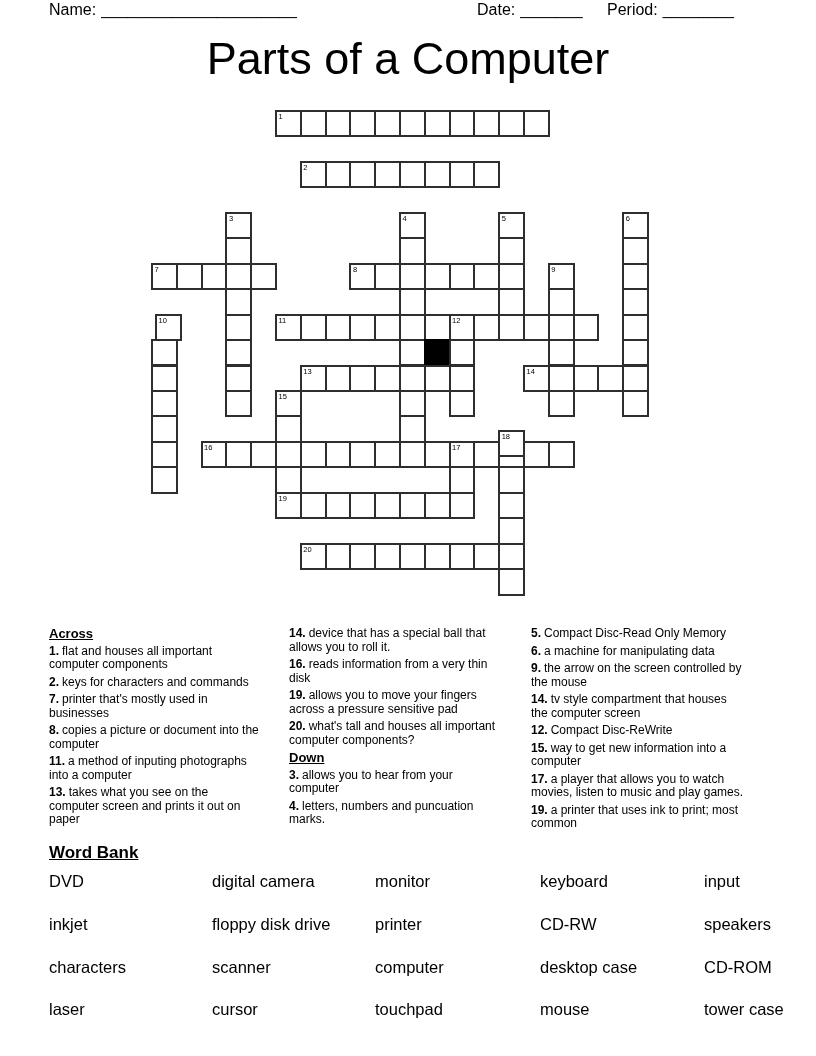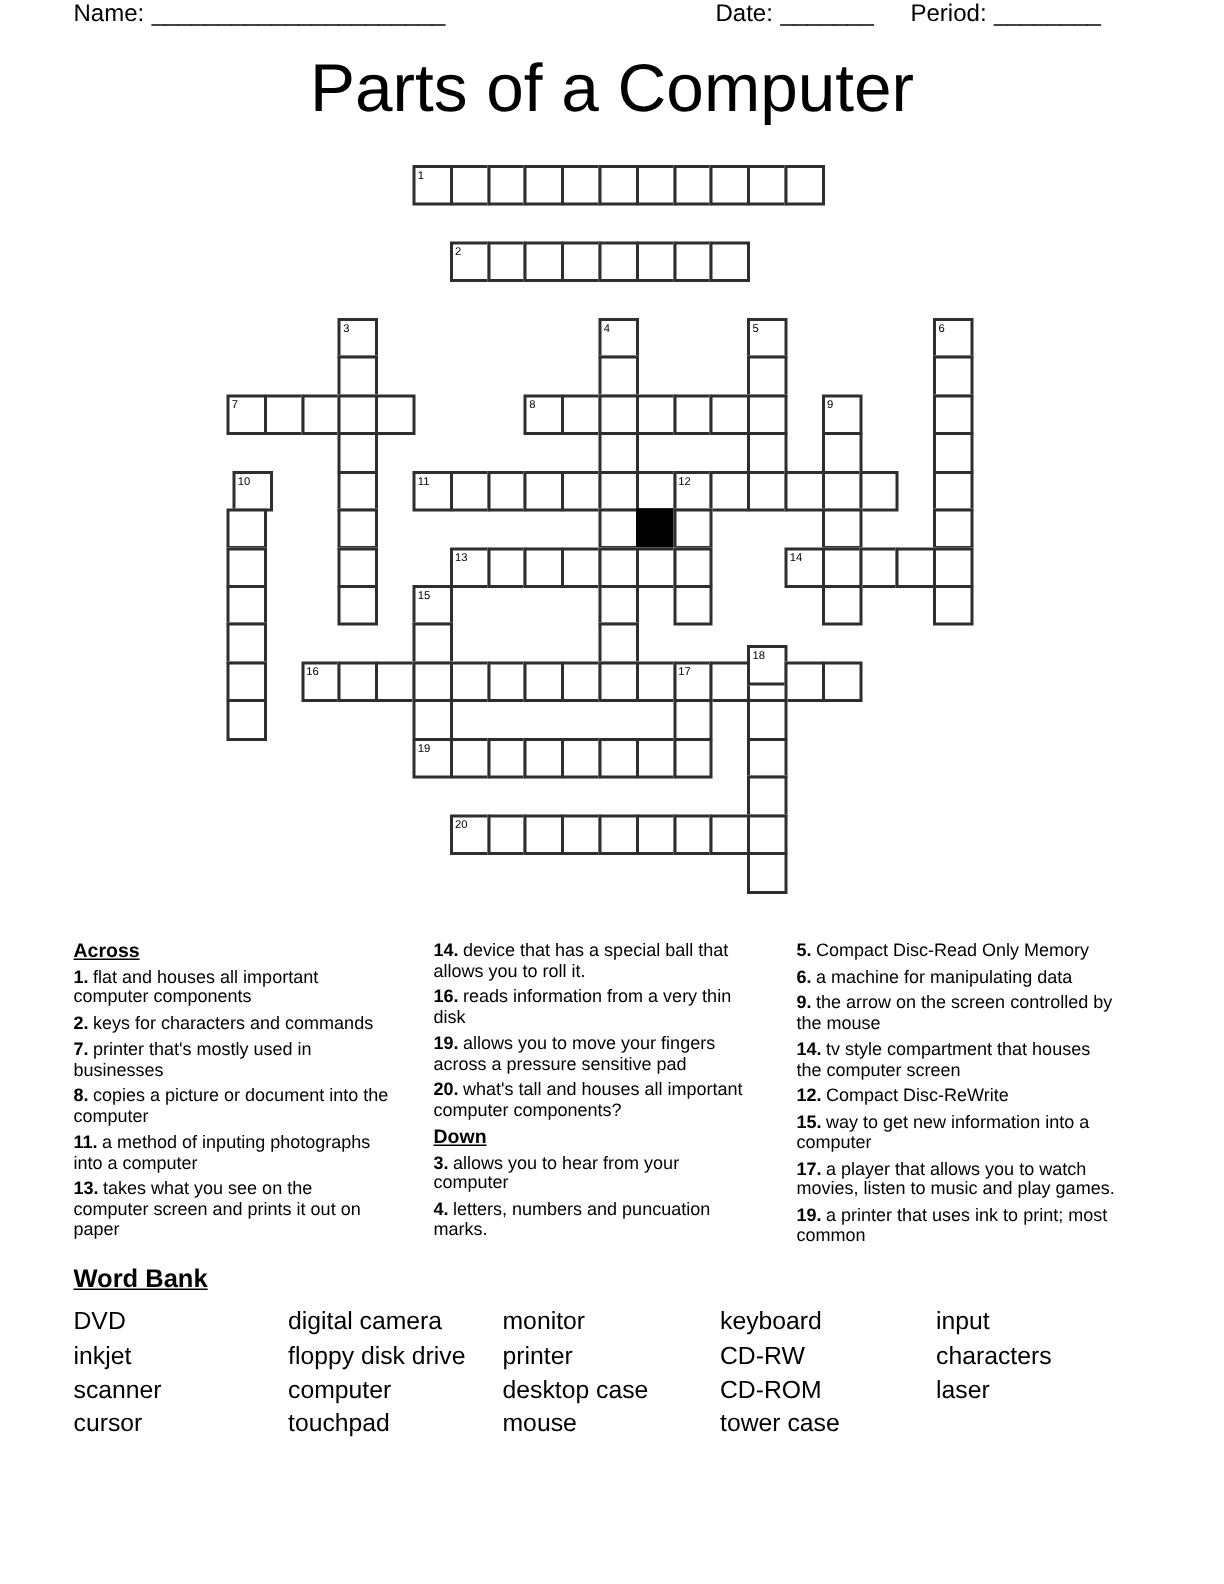--- a/index.html
+++ b/index.html
@@ -30,21 +30,21 @@
   .clues.c3{left:531px;width:214px;}
   .clue{margin-bottom:4px;}
   .clue b{font-weight:700;margin-right:3px;}
   .sect{font-size:13px;font-weight:700;text-decoration:underline;margin:0 0 4px 0;}
   .sect.down{margin-top:3px;}
 
   
   .wordbank{position:absolute;left:49px;top:843px;width:745px;}
   .wb-title{font-size:17px;font-weight:700;text-decoration:underline;margin:0 0 7px 0;}
   .wb-grid{display:grid;grid-template-columns:143px 143px 145px 144px auto;
-           font-size:16.5px;line-height:22.8px;}
+           font-size:16.5px;line-height:22.8px;gap:20px;}
 </style>
 </head>
 <body>
 
 <div class="page">
 
   <div class="hdr" style="left:49px;">
     <span class="lbl">Name:</span><span class="line">______________________</span>
   </div>
   <div class="hdr" style="left:477px;">
@@ -276,20 +276,21 @@
     <div class="wb-grid" id="wb-grid">
         <span>DVD</span>
         <span>digital camera</span>
         <span>monitor</span>
         <span>keyboard</span>
         <span>input</span>
         <span>inkjet</span>
         <span>floppy disk drive</span>
         <span>printer</span>
         <span>CD-RW</span>
+        <span>speakers</span>
         <span>characters</span>
         <span>scanner</span>
         <span>computer</span>
         <span>desktop case</span>
         <span>CD-ROM</span>
         <span>laser</span>
         <span>cursor</span>
         <span>touchpad</span>
         <span>mouse</span>
         <span>tower case</span>

